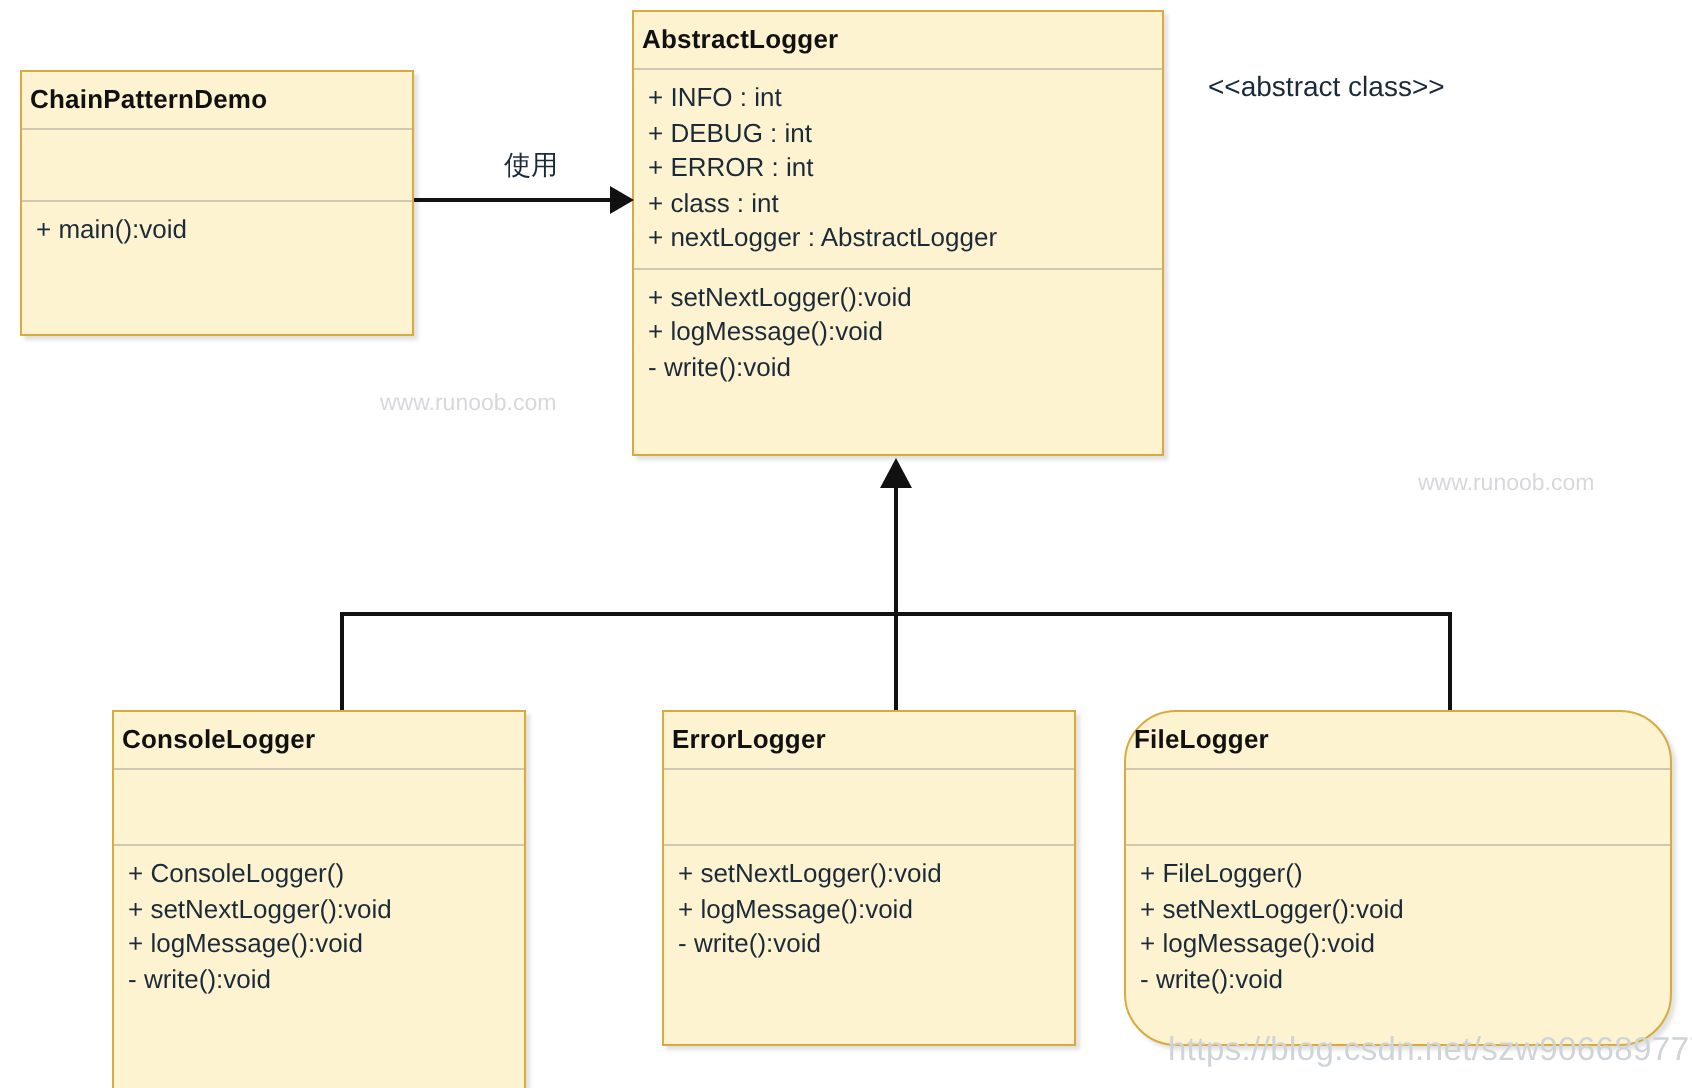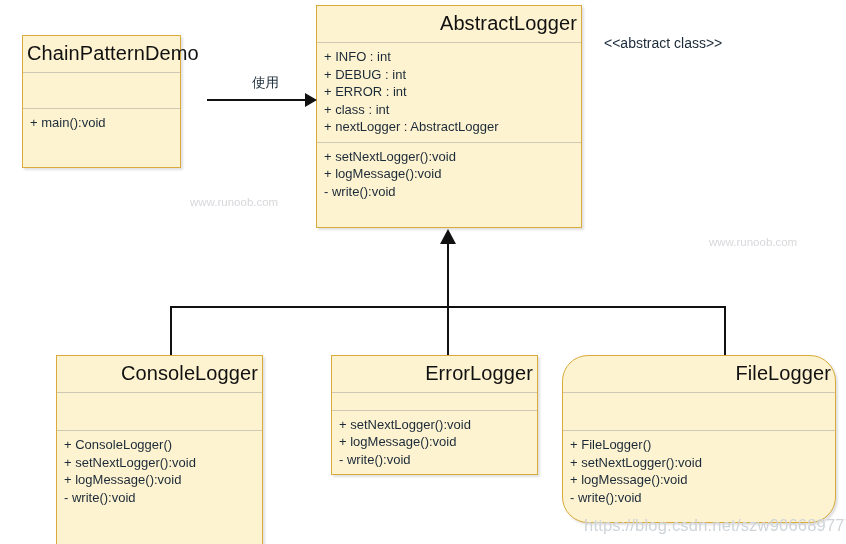--- a/index.html
+++ b/index.html
@@ -24,23 +24,23 @@
   .uml-class {
     position: absolute;
     box-sizing: border-box;
     background: #fdf3d0;
     border: 1px solid #d9ab3c;
     box-shadow: 2px 2px 2px rgba(0,0,0,0.12);
     display: flex;
     flex-direction: column;
   }
   .uml-title {
-    text-align: right;
-    font-weight: normal;
-    font-size: 20px;
+    text-align: left;
+    font-weight: bold;
+    font-size: 13px;
     color: #111111;
     padding: 6px 4px 7px 4px;
     border-bottom: 1px solid #cfc8b4;
     letter-spacing: 0.1px;
     white-space: nowrap;
   }
   .uml-attrs {
     border-bottom: 1px solid #cfc8b4;
     padding: 5px 21px 6px 7px;
     box-sizing: border-box;
@@ -116,21 +116,21 @@
     white-space: nowrap;
     user-select: none;
     letter-spacing: 0.2px;
   }
 </style>
 </head>
 <body>
 
 <div id="canvas">
 
-  <div class="uml-class" style="left:22px; top:35px; width:159px; height:133px;">
+  <div class="uml-class" style="left:10px; top:35px; width:197px; height:133px;">
     <div class="uml-title">ChainPatternDemo</div>
     <div class="uml-attrs empty" style="height:36px;"></div>
     <div class="uml-ops">
       <div class="uml-line">+ main():void</div>
     </div>
   </div>
 
   <div class="uml-class" style="left:316px; top:5px; width:266px; height:223px;">
     <div class="uml-title">AbstractLogger</div>
     <div class="uml-attrs">
@@ -169,21 +169,21 @@
     <div class="uml-title">ConsoleLogger</div>
     <div class="uml-attrs empty" style="height:38px;"></div>
     <div class="uml-ops">
       <div class="uml-line">+ ConsoleLogger()</div>
       <div class="uml-line">+ setNextLogger():void</div>
       <div class="uml-line">+ logMessage():void</div>
       <div class="uml-line">- write():void</div>
     </div>
   </div>
 
-  <div class="uml-class" style="left:331px; top:355px; width:207px; height:120px;">
+  <div class="uml-class" style="left:331px; top:355px; width:207px; height:168px;">
     <div class="uml-title">ErrorLogger</div>
     <div class="uml-attrs empty" style="height:38px;"></div>
     <div class="uml-ops">
       <div class="uml-line">+ setNextLogger():void</div>
       <div class="uml-line">+ logMessage():void</div>
       <div class="uml-line">- write():void</div>
     </div>
   </div>
 
   <div class="uml-class" style="left:562px; top:355px; width:274px; height:168px;border-radius:26px;">

